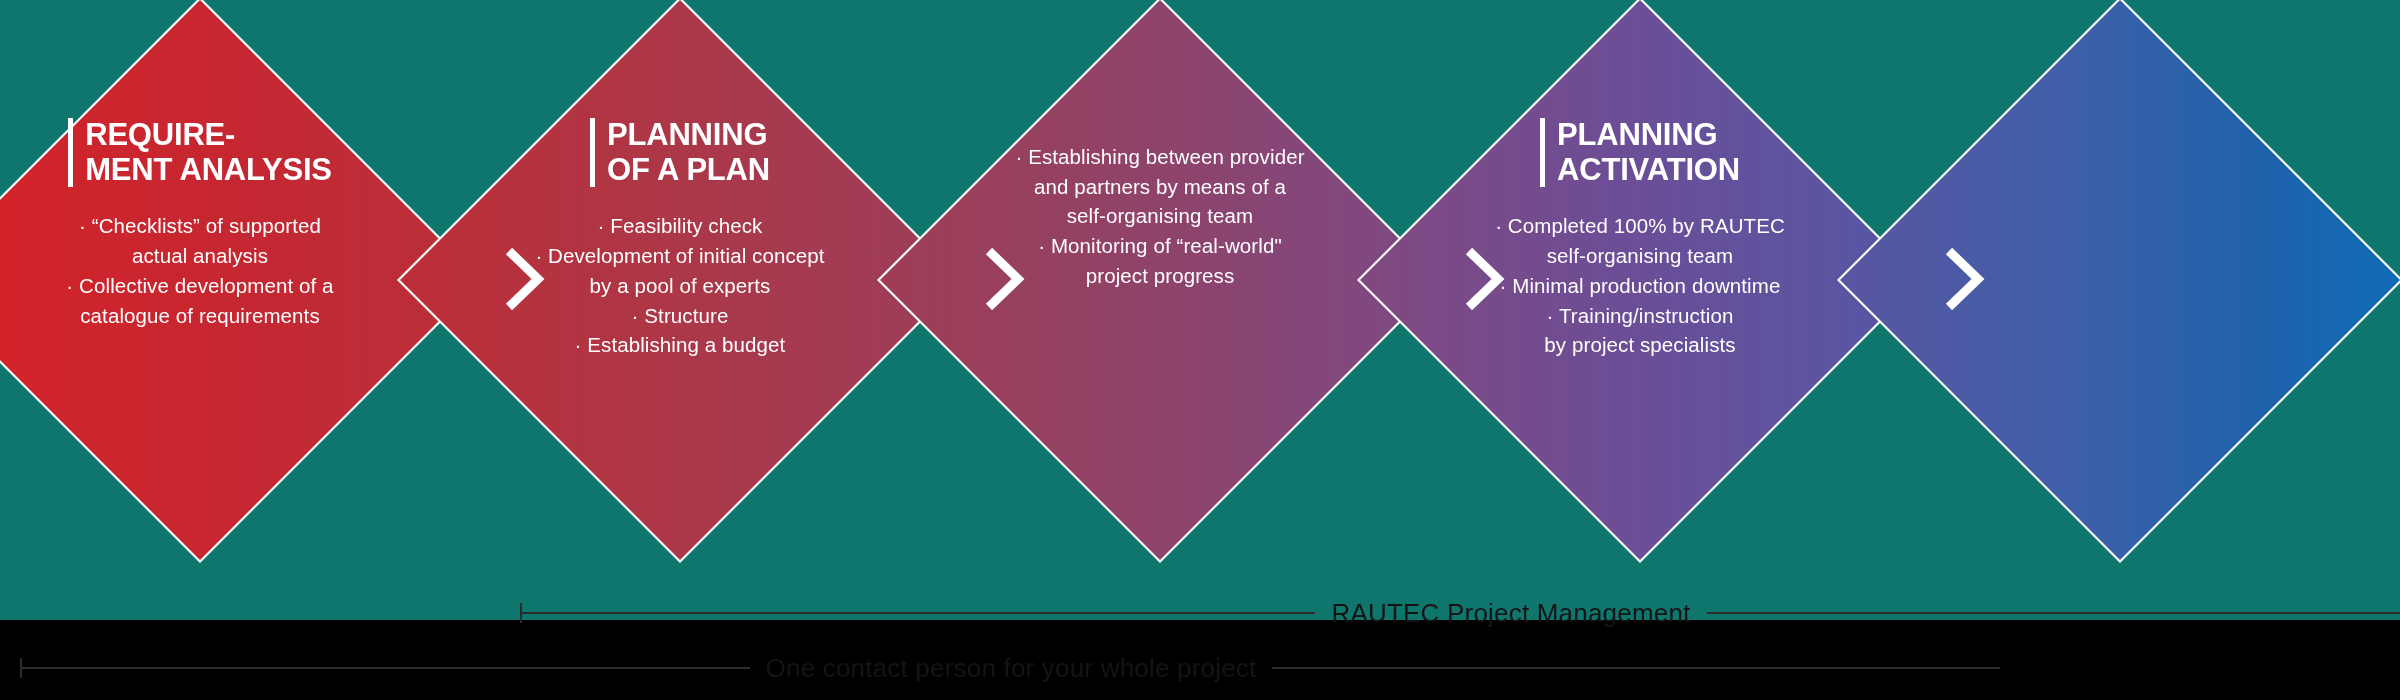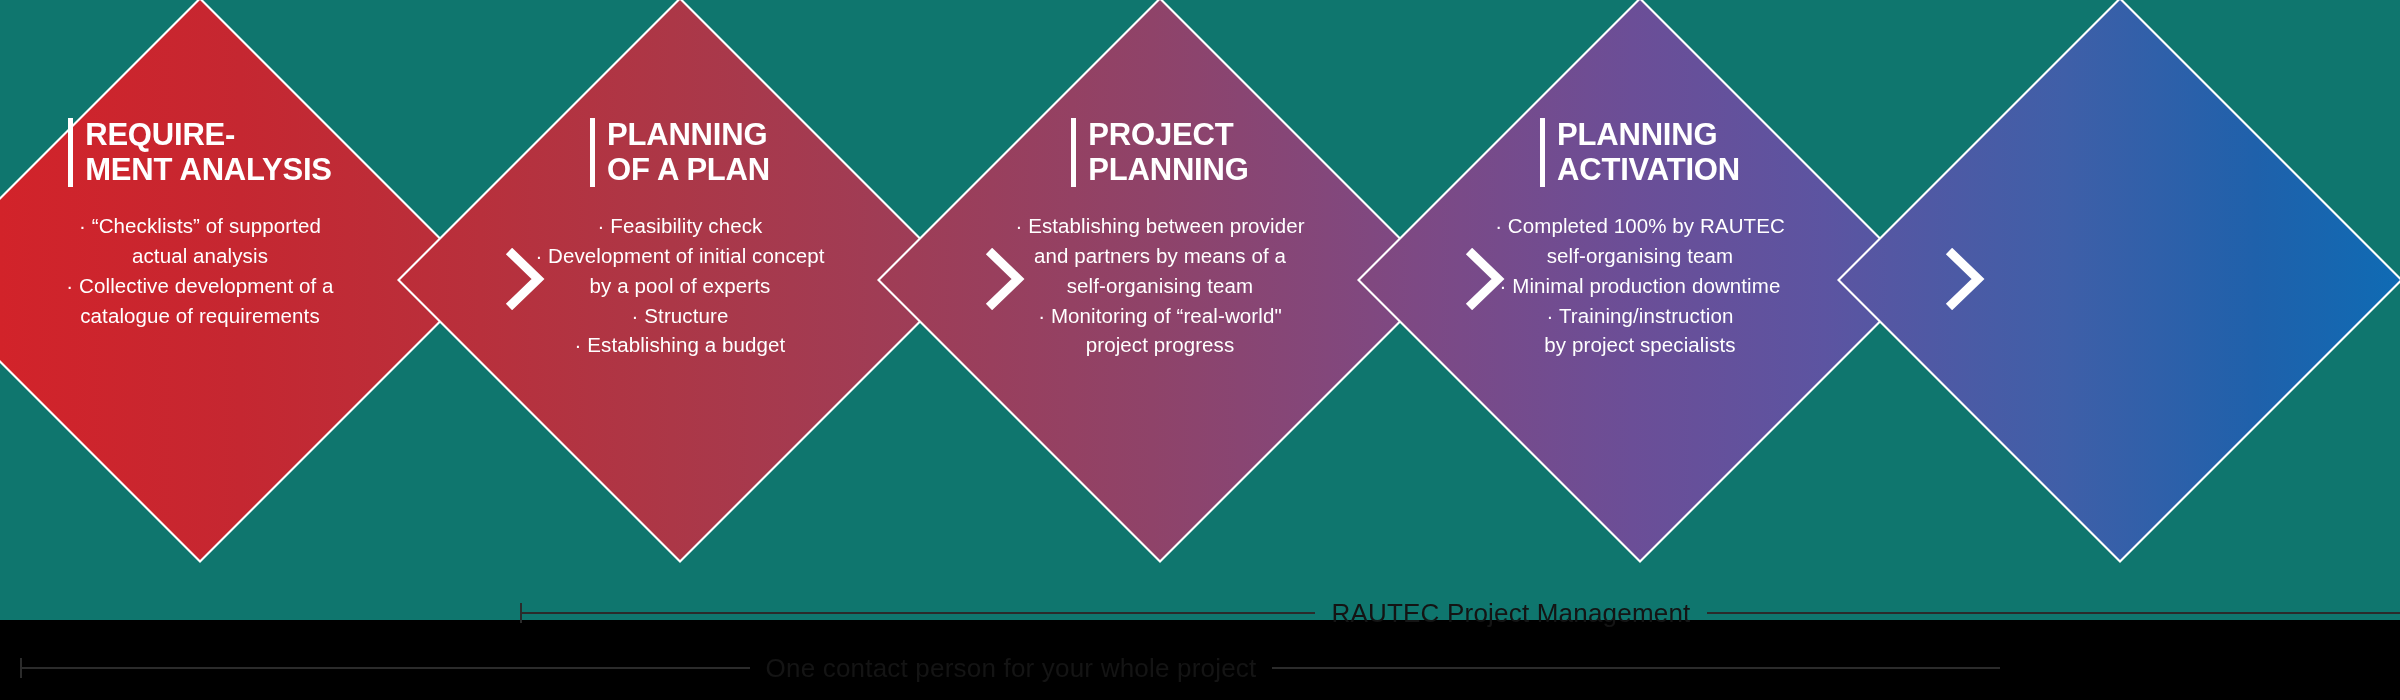--- a/index.html
+++ b/index.html
@@ -195,22 +195,20 @@
 · Establishing a budget</div>
     </div>
   </div>
 
   <div class="diamond-wrap" style="left:880px;">
     <div class="diamond-border"></div>
     <div class="diamond">
       <div class="fill" style="left:-880px;"></div>
     </div>
     <div class="d-content">
-      <div class="d-title">PROJECT
-PLANNING</div>
       <div class="d-body">· Establishing between provider
 and partners by means of a
 self-organising team
 · Monitoring of “real-world"
 project progress</div>
     </div>
   </div>
 
   <div class="diamond-wrap" style="left:1360px;">
     <div class="diamond-border"></div>

